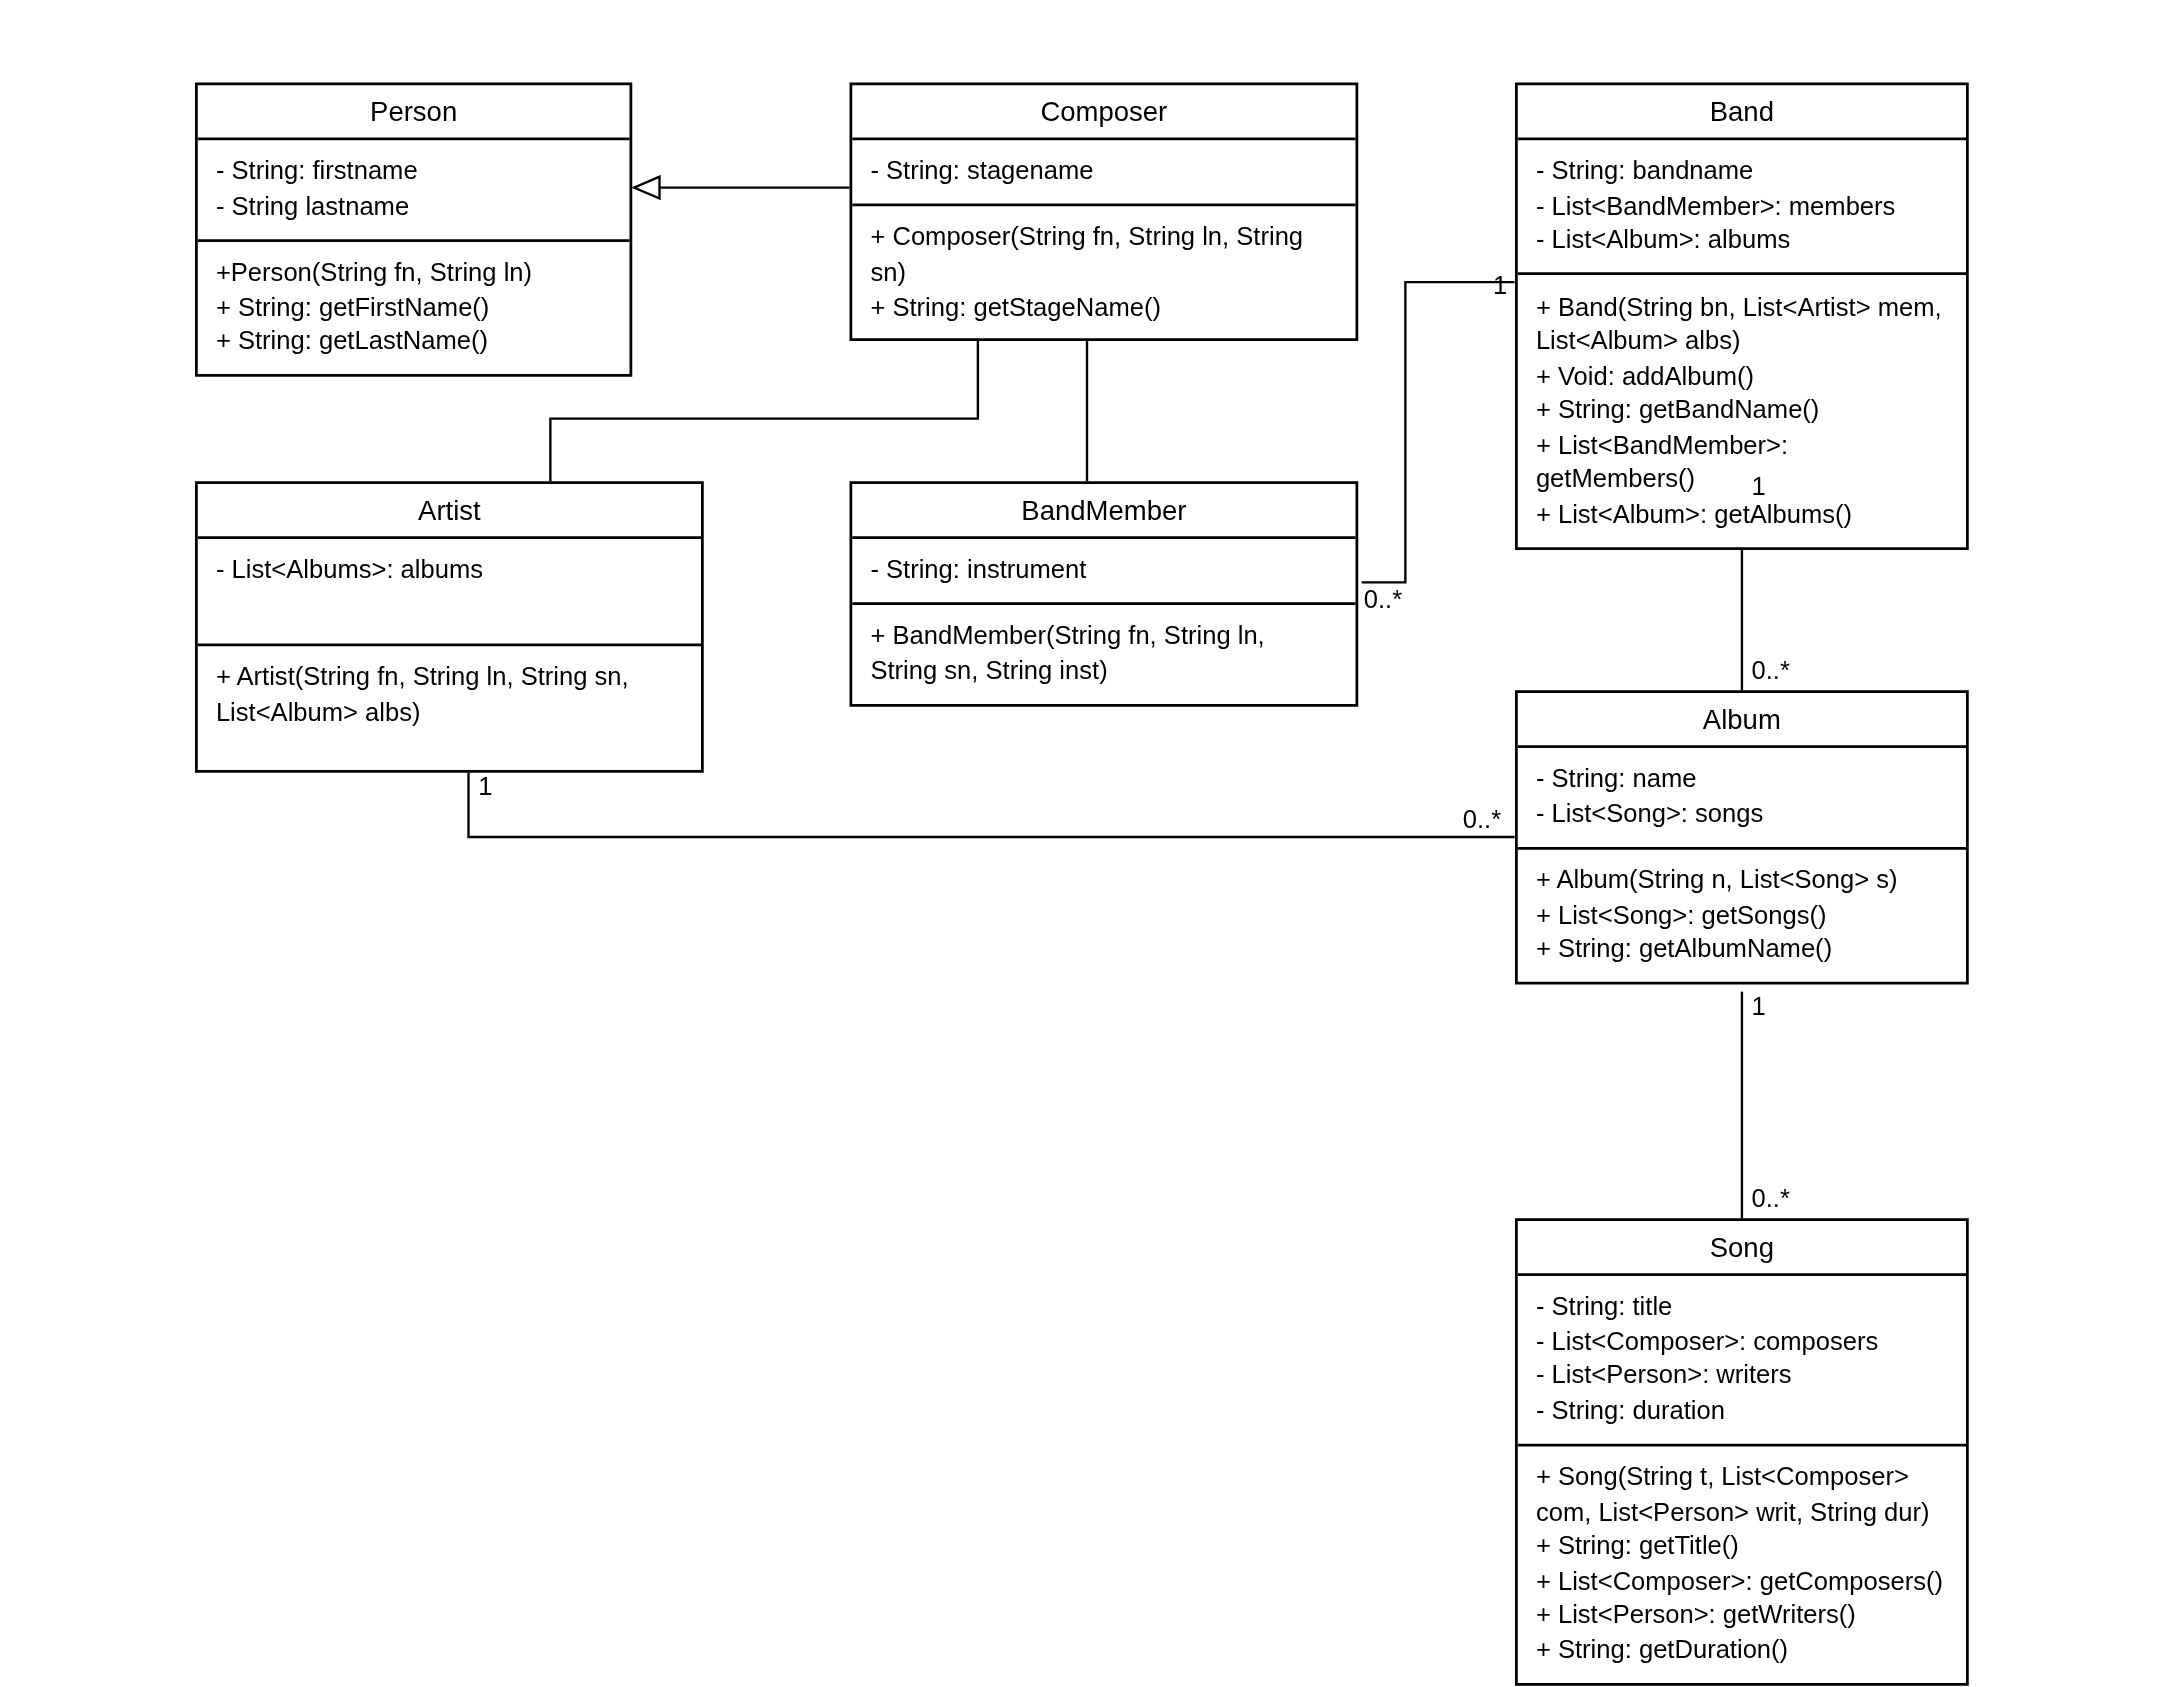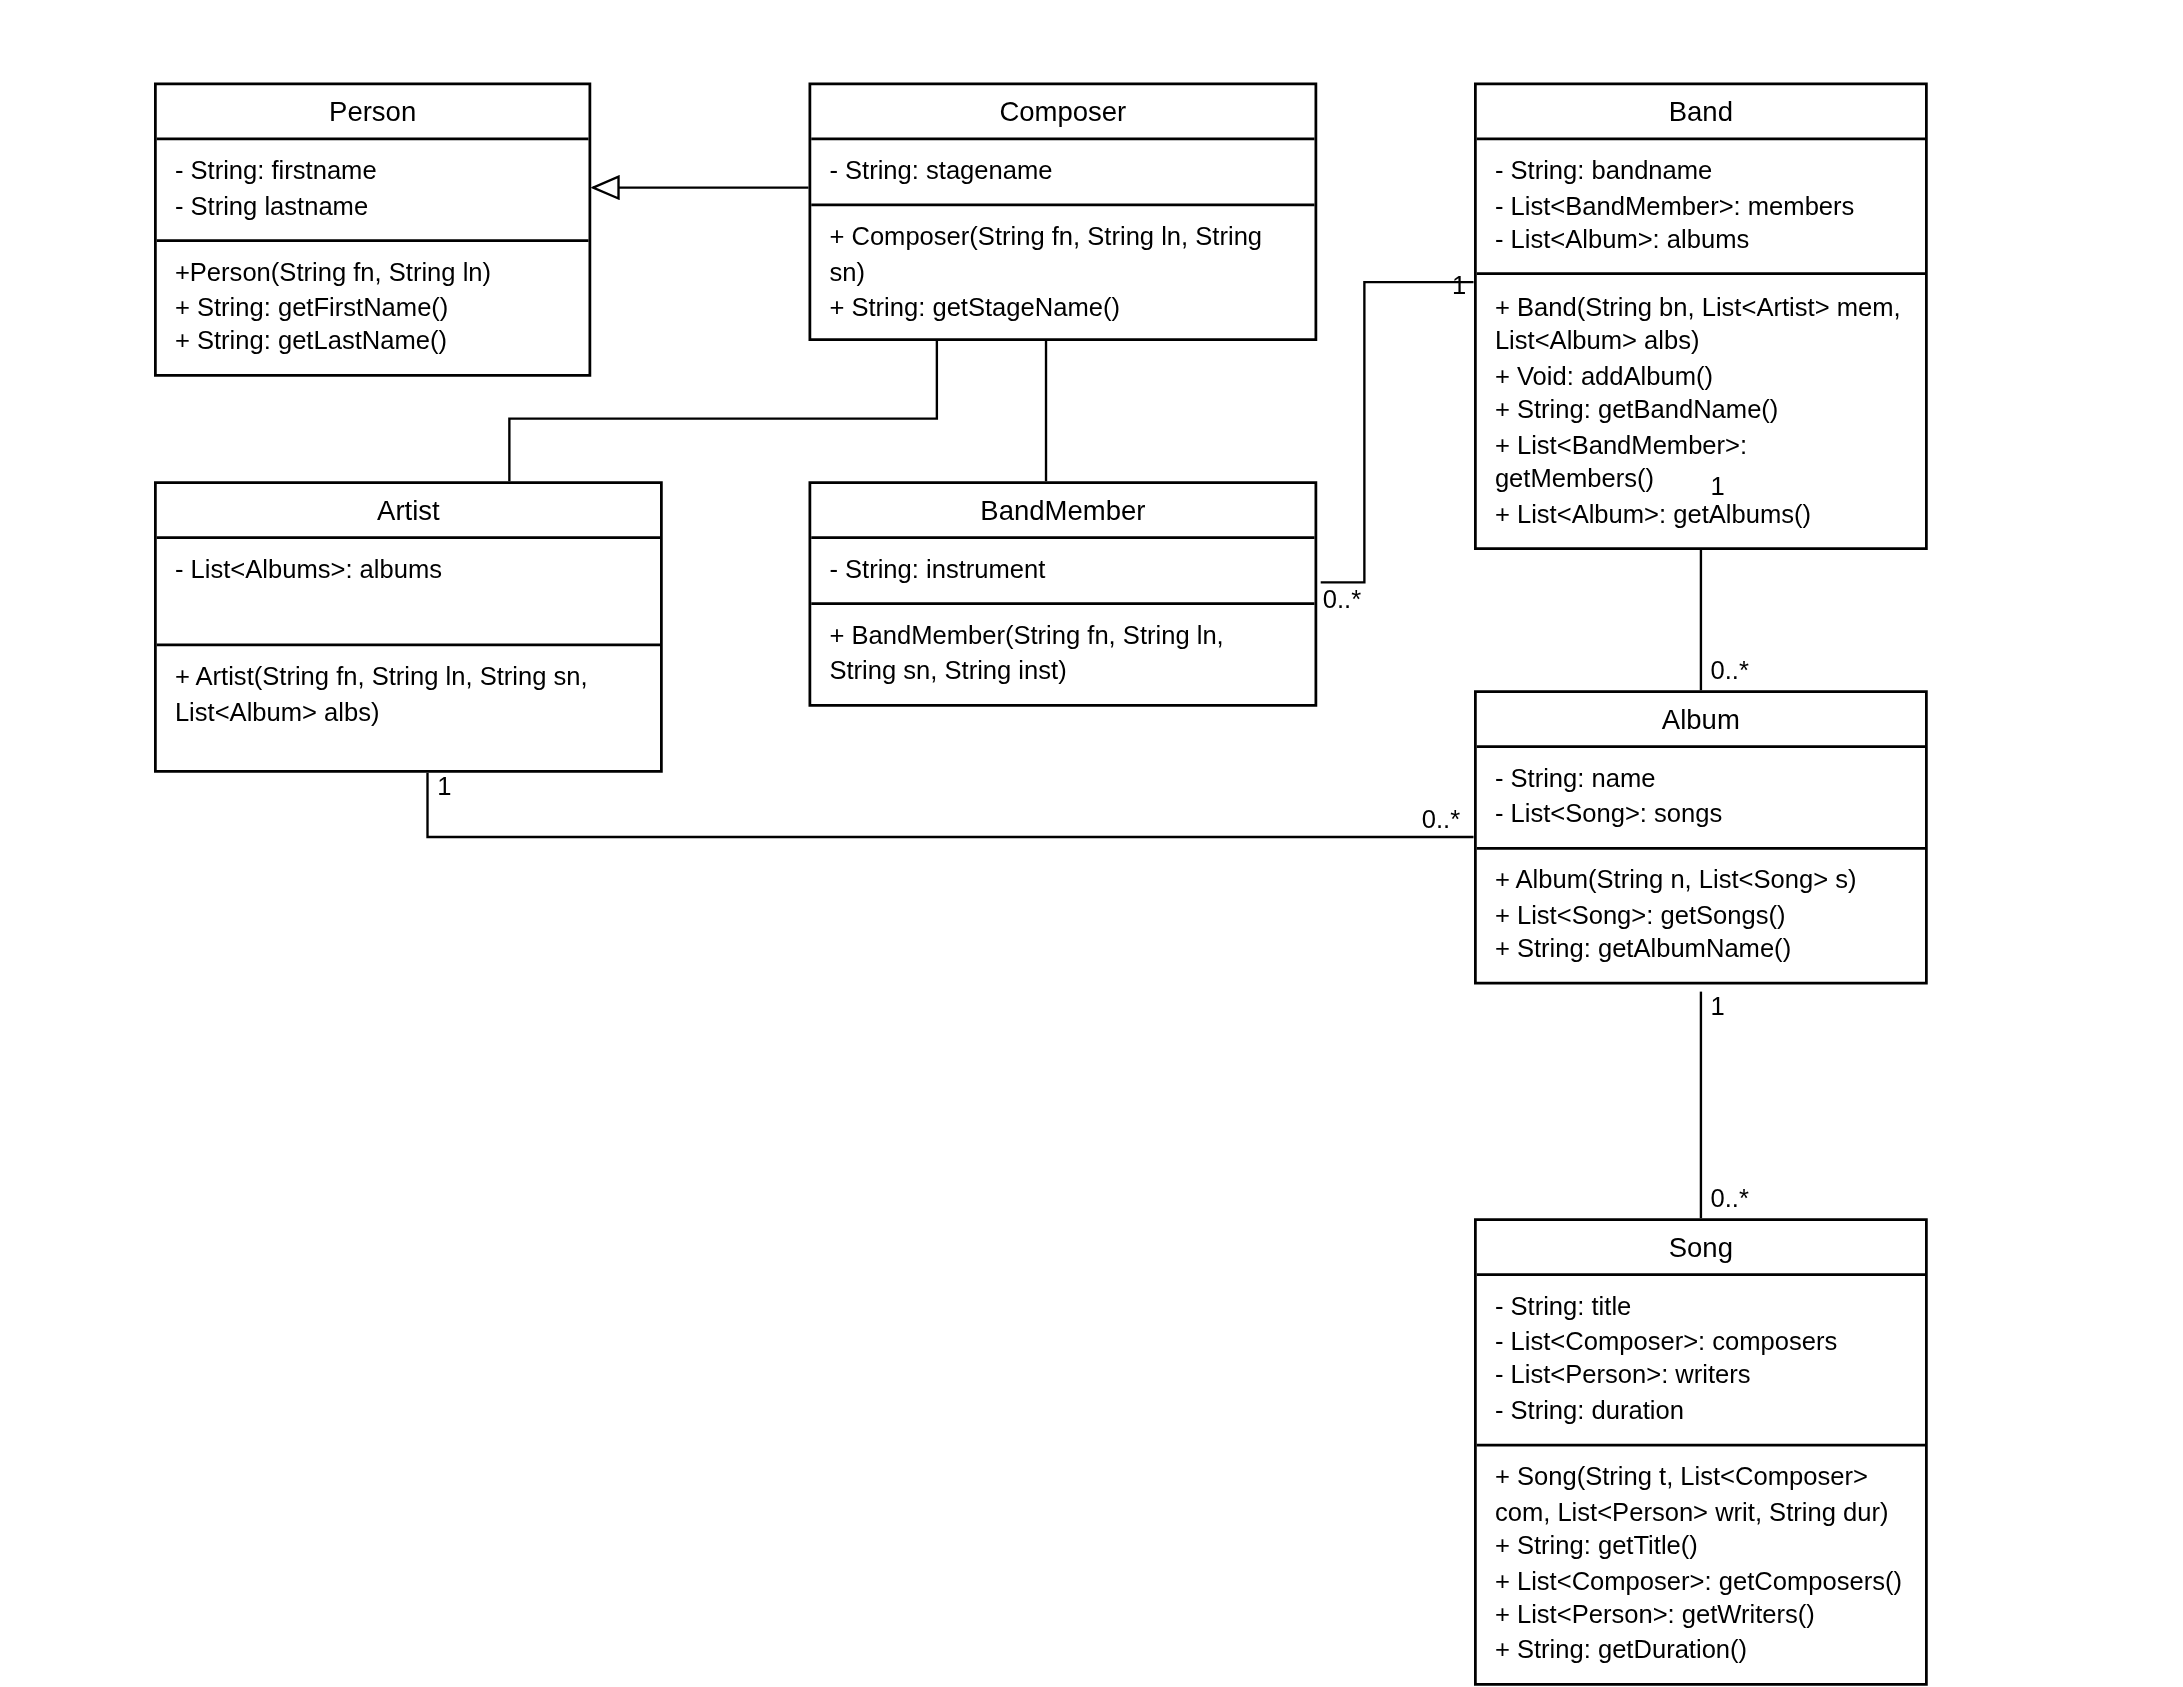--- a/index.html
+++ b/index.html
@@ -8,20 +8,21 @@
     width: 2183px;
     height: 1687px;
     background: #ffffff;
     font-family: Arial, Helvetica, sans-serif;
   }
   .stage {
     position: relative;
     width: 1900px;
     height: 1687px;
     transform-origin: top left;
+    margin-left: 41px;
   }
   .uml-class {
     position: absolute;
     border: 1.3px solid #000;
     background: #fff;
     box-sizing: border-box;
   }
   .uml-title {
     text-align: center;
     padding: 4px 6.6px;

